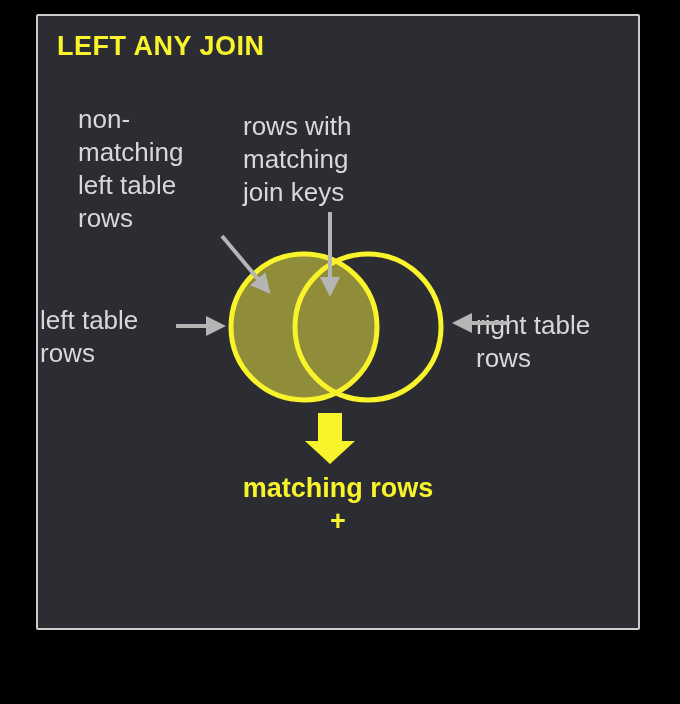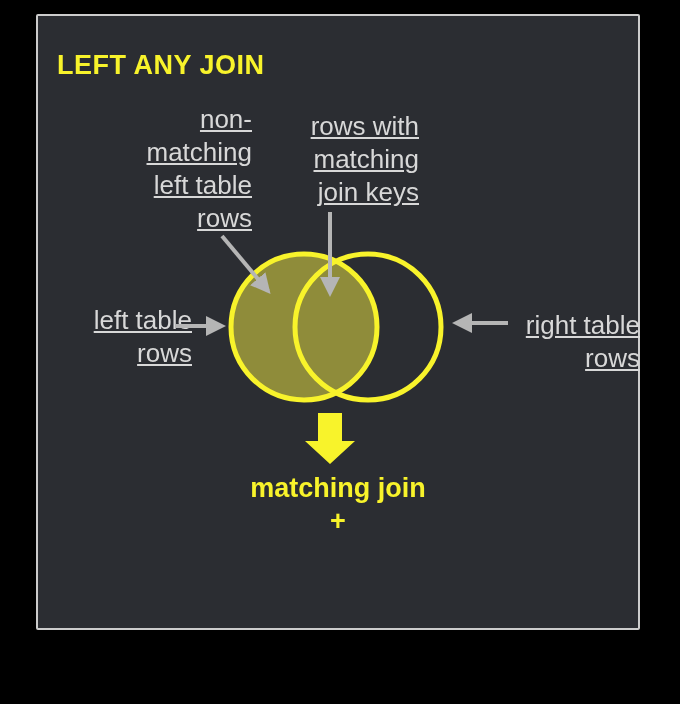--- a/index.html
+++ b/index.html
@@ -20,30 +20,28 @@
     border-radius: 2px;
     box-sizing: border-box;
   }
   .title {
     position: absolute;
     left: 57px; top: 31px;
     color: var(--yellow, #f8f32b);
     font-size: 27px;
     font-weight: bold;
     letter-spacing: 0.5px;
-    margin-top: 19px;
   }
   .gray-label {
     position: absolute;
     color: var(--label, #d8d8d8);
     font-size: 26px;
     line-height: 33px;
-    text-align: right;
+    text-align: left;
     white-space: pre-line;
-    text-decoration: underline;
   }
   #label-non-matching { left: 78px;  top: 103px; width: 174px; }
   #label-matching-keys{ left: 243px; top: 110px; width: 176px; }
   #label-left-table   { left: 40px;  top: 304px; width: 152px; }
   #label-right-table  { left: 476px; top: 309px; width: 164px; }
 
   svg.diagram {
     position: absolute;
     left: 0; top: 0;
   }
@@ -110,15 +108,15 @@
 
   <line class="arrow-line" x1="222" y1="236" x2="268" y2="291" marker-end="url(#ah)"></line>
   <line class="arrow-line" x1="330" y1="212" x2="330" y2="293" marker-end="url(#ah)"></line>
   <line class="arrow-line" x1="176" y1="326" x2="222" y2="326" marker-end="url(#ah)"></line>
   <line class="arrow-line" x1="508" y1="323" x2="456" y2="323" marker-end="url(#ah)"></line>
 
   <polygon class="big-arrow" points="318,413 342,413 342,441 355,441 330,464 305,441 318,441"></polygon>
 </svg>
 
 <div class="result">
-  <div>matching join</div>
+  <div>matching rows</div>
   <div>+</div>
 </div>
 
 </body></html>

